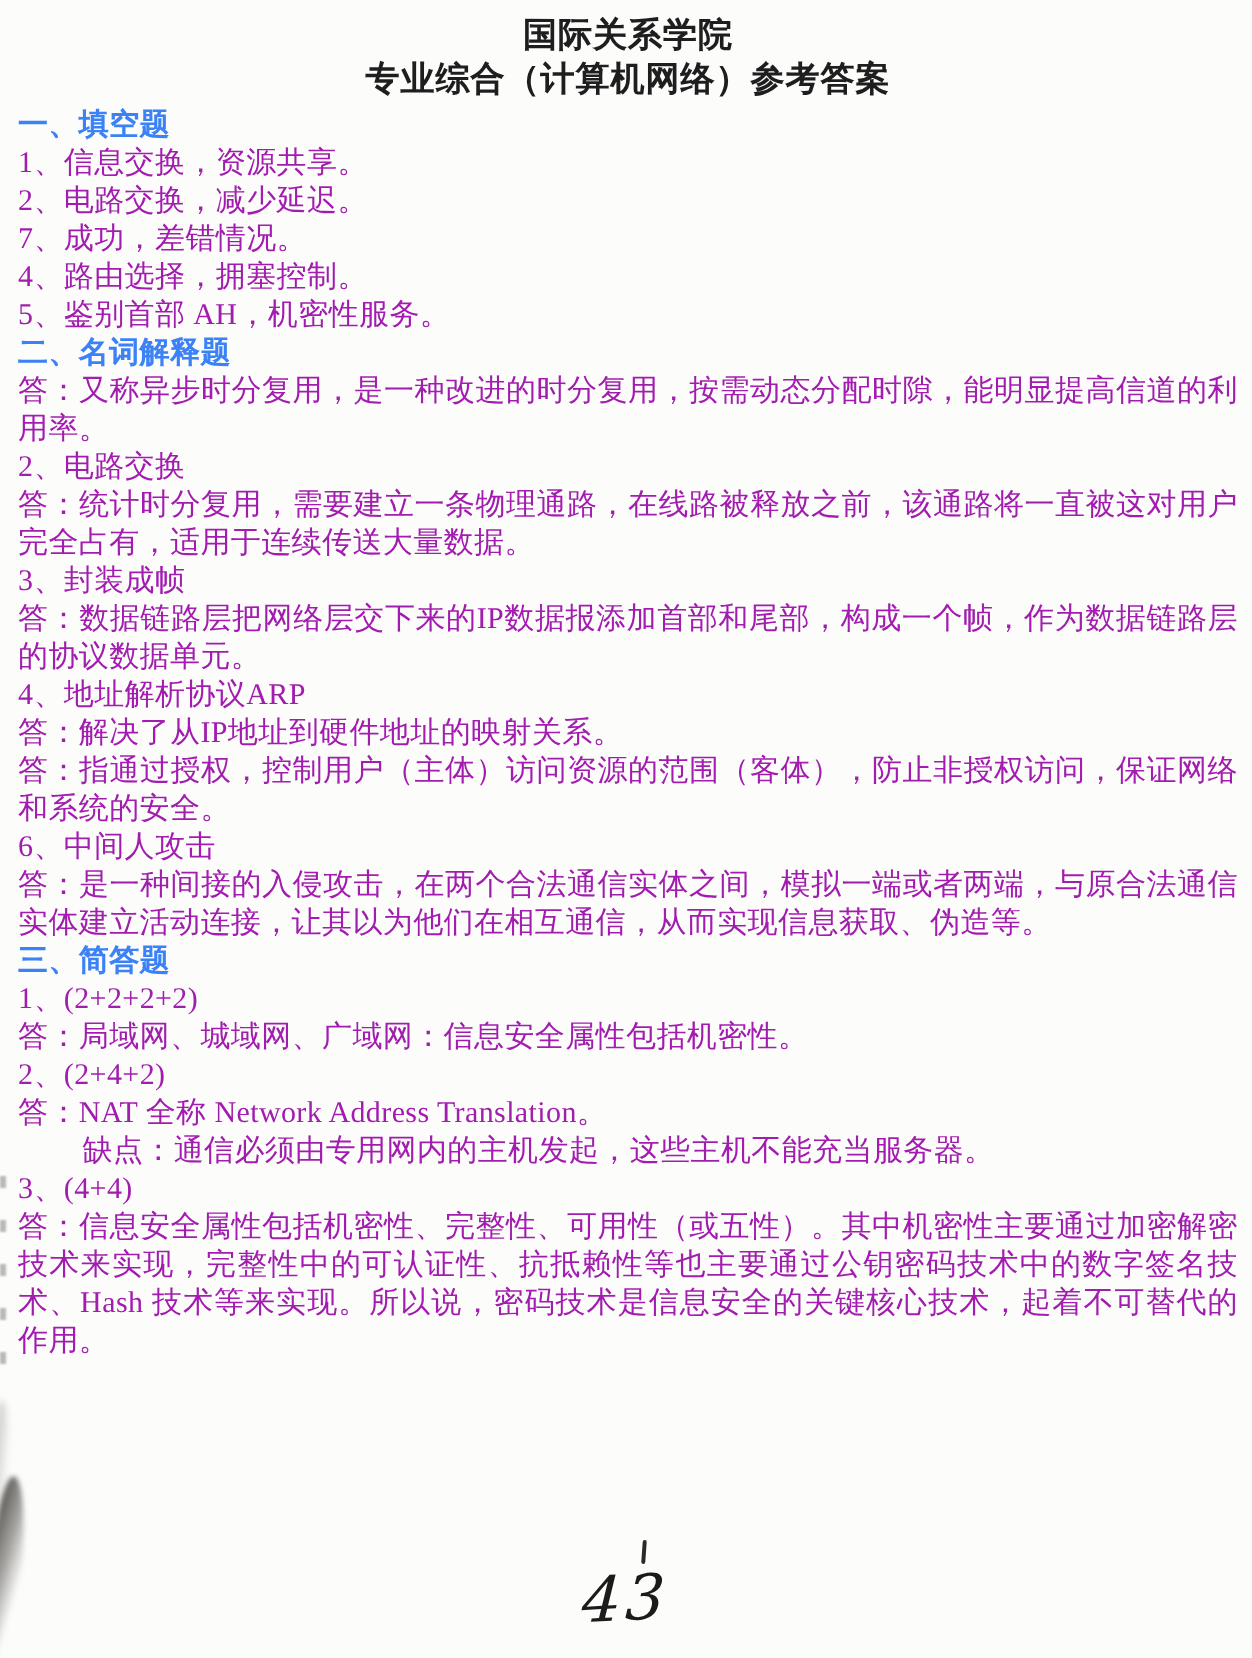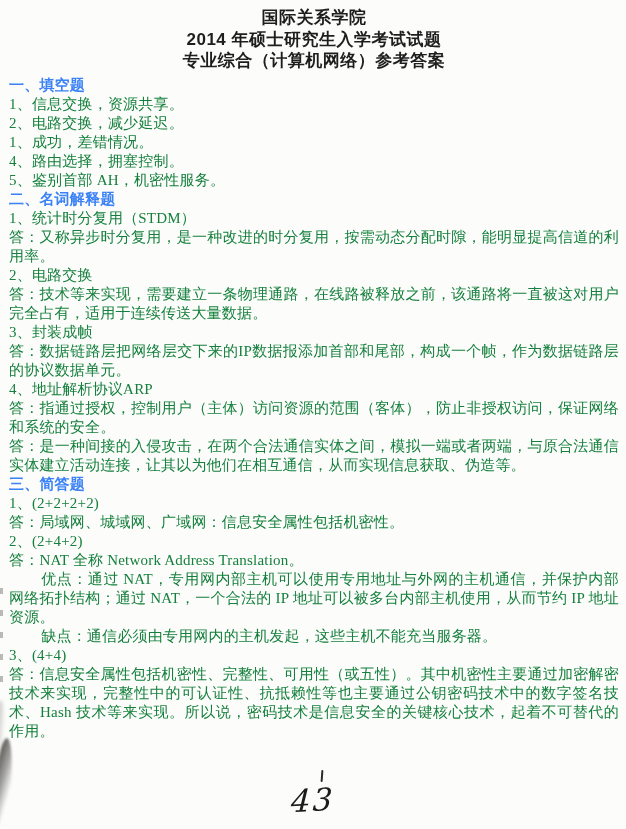--- a/index.html
+++ b/index.html
@@ -27,21 +27,21 @@
     line-height: 21.5px;
     letter-spacing: 0.5px;
     color: #1e1e1e;
   }
   .line {
     margin: 0;
     font-size: 15px;
     line-height: 19px;
     letter-spacing: 0.2px;
     text-align: justify;
-    color: #15803d;
+    color: #a21caf;
   }
   .heading {
     font-weight: bold;
     color: #3b82f6;
   }
   .indent { text-indent: 2.15em; }
   
   .pagenum-wrap {
     position: absolute;
     top: 770px;
@@ -106,48 +106,47 @@
 </style>
 </head>
 <body>
 
 <div class="page">
 
   <div class="content">
 
     <div class="title-block">
       <div class="title-line">国际关系学院</div>
-      <div class="title-line">2014 年硕士研究生入学考试试题</div>
       <div class="title-line">专业综合（计算机网络）参考答案</div>
     </div>
 
     <p class="line heading">一、填空题</p>
     <p class="line">1、信息交换，资源共享。</p>
     <p class="line">2、电路交换，减少延迟。</p>
-    <p class="line">1、成功，差错情况。</p>
+    <p class="line">7、成功，差错情况。</p>
     <p class="line">4、路由选择，拥塞控制。</p>
     <p class="line">5、鉴别首部 AH，机密性服务。</p>
 
     <p class="line heading">二、名词解释题</p>
-    <p class="line">1、统计时分复用（STDM）</p>
     <p class="line">答：又称异步时分复用，是一种改进的时分复用，按需动态分配时隙，能明显提高信道的利用率。</p>
     <p class="line">2、电路交换</p>
-    <p class="line">答：技术等来实现，需要建立一条物理通路，在线路被释放之前，该通路将一直被这对用户完全占有，适用于连续传送大量数据。</p>
+    <p class="line">答：统计时分复用，需要建立一条物理通路，在线路被释放之前，该通路将一直被这对用户完全占有，适用于连续传送大量数据。</p>
     <p class="line">3、封装成帧</p>
     <p class="line">答：数据链路层把网络层交下来的IP数据报添加首部和尾部，构成一个帧，作为数据链路层的协议数据单元。</p>
     <p class="line">4、地址解析协议ARP</p>
+    <p class="line">答：解决了从IP地址到硬件地址的映射关系。</p>
     <p class="line">答：指通过授权，控制用户（主体）访问资源的范围（客体），防止非授权访问，保证网络和系统的安全。</p>
+    <p class="line">6、中间人攻击</p>
     <p class="line">答：是一种间接的入侵攻击，在两个合法通信实体之间，模拟一端或者两端，与原合法通信实体建立活动连接，让其以为他们在相互通信，从而实现信息获取、伪造等。</p>
 
     <p class="line heading">三、简答题</p>
     <p class="line">1、(2+2+2+2)</p>
     <p class="line">答：局域网、城域网、广域网：信息安全属性包括机密性。</p>
     <p class="line">2、(2+4+2)</p>
     <p class="line">答：NAT 全称 Network Address Translation。</p>
-    <p class="line indent">优点：通过 NAT，专用网内部主机可以使用专用地址与外网的主机通信，并保护内部网络拓扑结构；通过 NAT，一个合法的 IP 地址可以被多台内部主机使用，从而节约 IP 地址资源。</p>
     <p class="line indent">缺点：通信必须由专用网内的主机发起，这些主机不能充当服务器。</p>
     <p class="line">3、(4+4)</p>
     <p class="line">答：信息安全属性包括机密性、完整性、可用性（或五性）。其中机密性主要通过加密解密技术来实现，完整性中的可认证性、抗抵赖性等也主要通过公钥密码技术中的数字签名技术、Hash 技术等来实现。所以说，密码技术是信息安全的关键核心技术，起着不可替代的作用。</p>
 
   </div>
 
   <div class="pagenum-wrap">
     <div class="pen-tick"></div>
     <div class="pagenum">43</div>
   </div>

